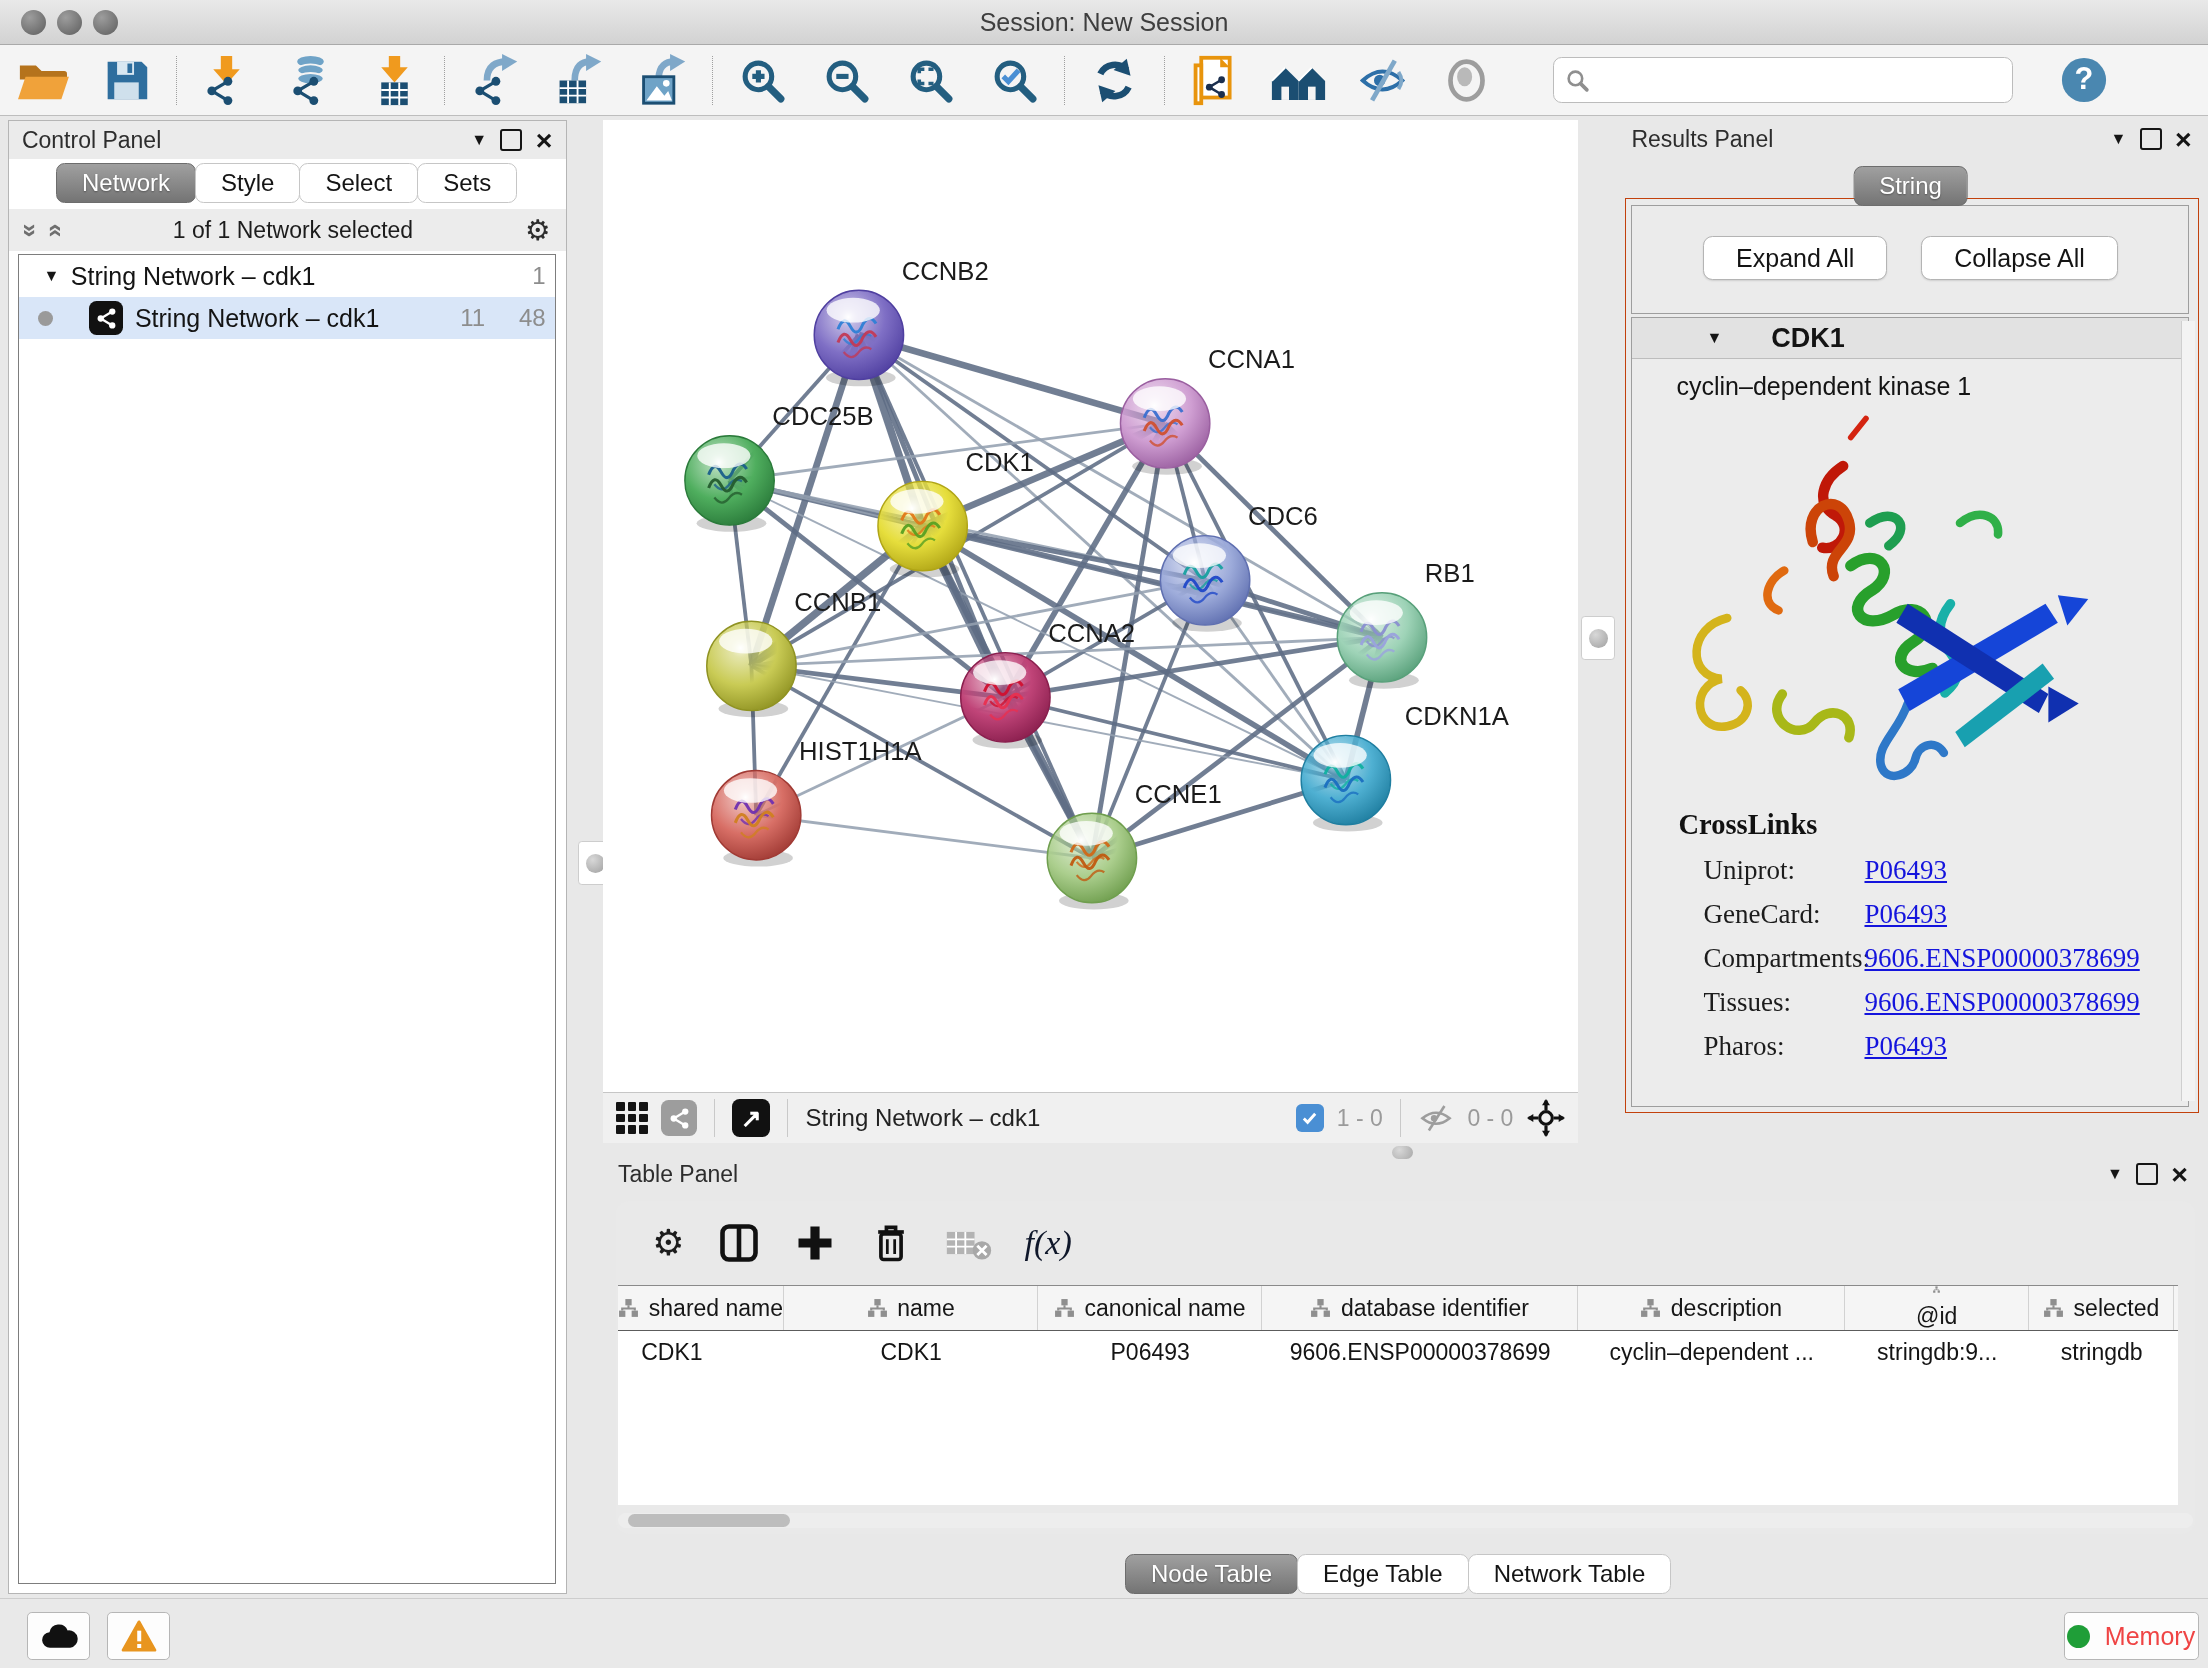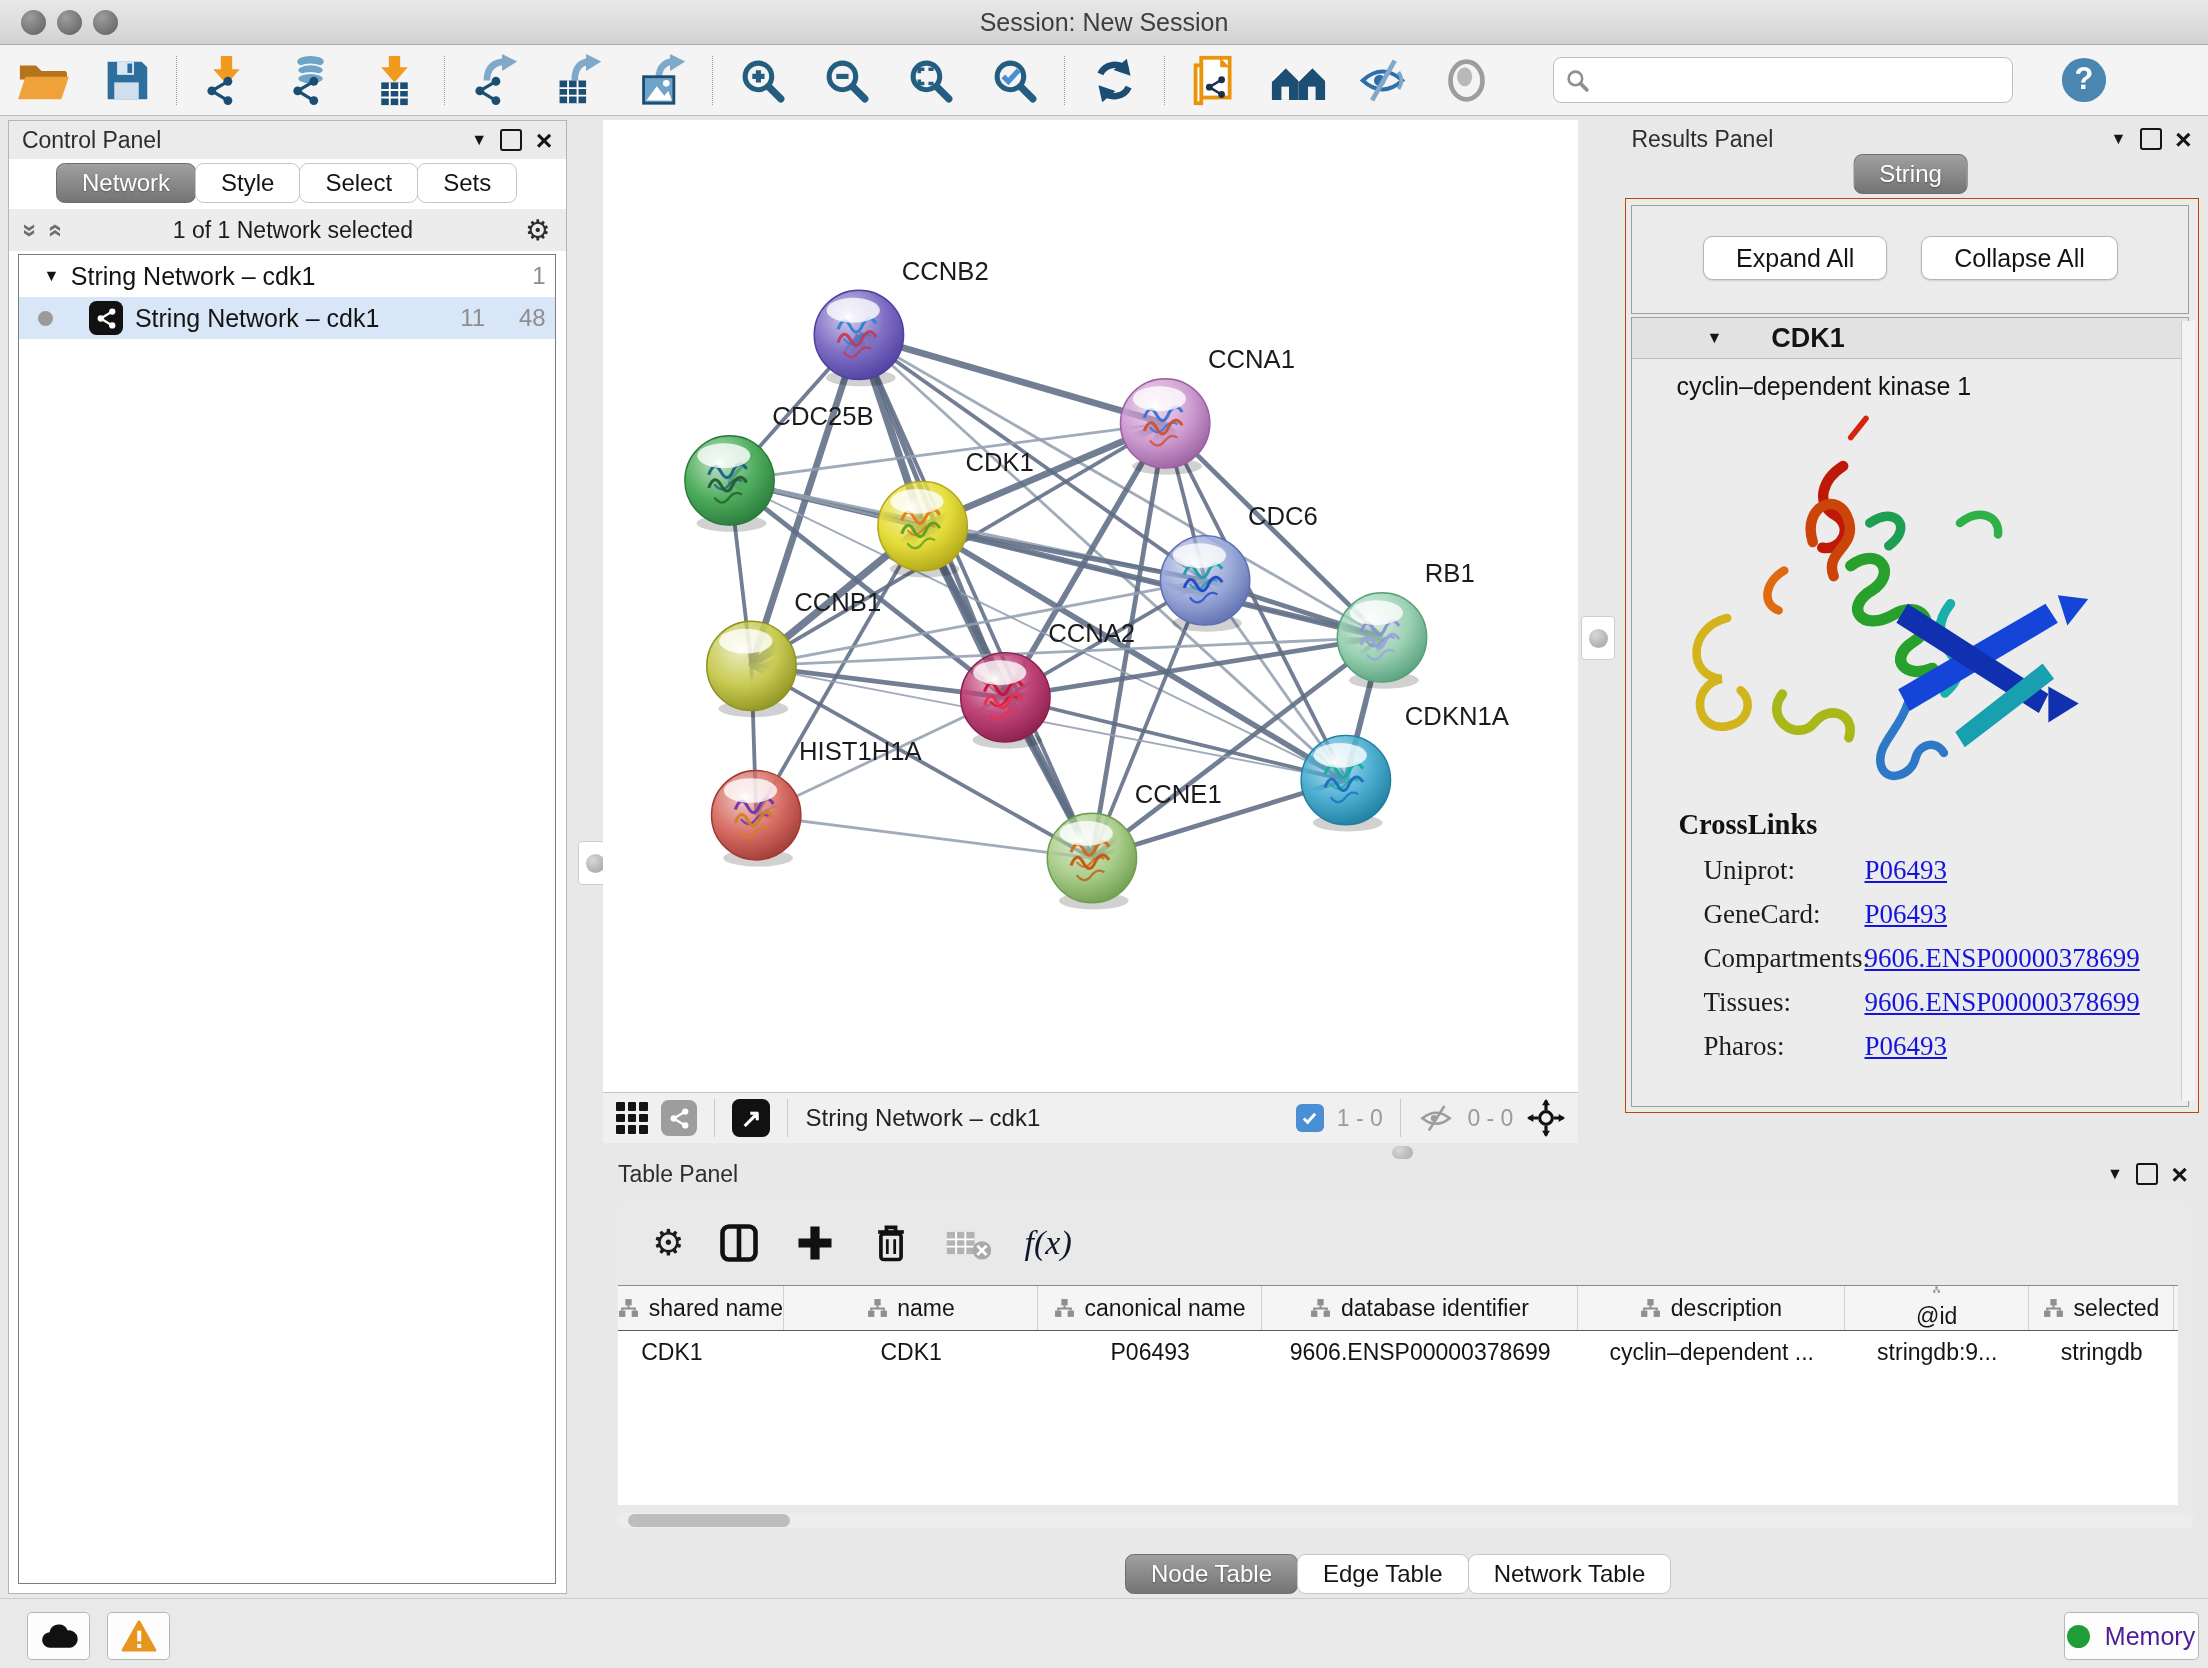--- a/index.html
+++ b/index.html
@@ -52,21 +52,21 @@
   .graybtn{width:36px;height:36px;border-radius:7.6px;background:#9d9d9d;display:flex;align-items:center;justify-content:center;}
   .blackbtn{width:38px;height:38px;border-radius:7.6px;background:#111;color:#fff;display:flex;align-items:center;justify-content:center;font-size:25px;font-weight:700;}
   .checkbox{width:27.6px;height:27.6px;border-radius:5.7px;background:#4a8fd4;display:flex;align-items:center;justify-content:center;}
 
   .splitter{width:32px;height:42px;background:#fff;border:1px solid #cdcdcd;border-radius:3.8px;display:flex;align-items:center;justify-content:center;}
   .splitter i{width:19px;height:19px;border-radius:50%;background:radial-gradient(circle at 35% 30%,#d8d8d8,#9f9f9f);}
 
   
   #results-panel{left:1620px;top:120px;width:583px;height:995px;}
   #rp-header{position:absolute;left:0;top:0;width:100%;height:38px;display:flex;align-items:center;padding:0 11.4px;box-sizing:border-box;gap:13.3px;}
-  #rp-tab{position:absolute;left:50%;top:34px;transform:translateX(-50%);z-index:3;}
+  #rp-tab{position:absolute;left:50%;top:46px;transform:translateX(-50%);z-index:3;}
   #rp-outer{position:absolute;left:4.8px;top:78px;width:572px;height:913px;border:1px solid #c2410c;background:#ebebeb;}
   #rp-expandbox{position:absolute;left:5.7px;top:5.7px;width:556px;height:107px;border:1px solid #9e9e9e;}
   .rp-btn{height:42px;line-height:42px;padding:0 32px;background:#fff;border:1px solid #b4b4b4;border-radius:9.5px;font-size:25px;color:#141414;box-shadow:0 1px 1.9px rgba(0,0,0,.12);}
   #rp-entrybox{position:absolute;left:5.7px;top:118px;width:556px;height:788px;border:1px solid #9e9e9e;background:#ececec;}
   #rp-entry-header{height:40px;background:#e2e2e2;border-bottom:1px solid #bdbdbd;display:flex;align-items:center;gap:49px;padding-left:74px;}
   #rp-entry-name{font-size:27px;font-weight:700;color:#141414;}
   #rp-desc{margin:13.3px 0 0 44px;font-size:25px;color:#141414;}
   #crosslinks{margin:17px 0 0 46px;font-family:"Liberation Serif",serif;}
   #crosslinks h3{margin:0 0 7.6px 0;font-size:28.5px;color:#111;}
   .cl-row{display:flex;height:44px;align-items:center;}
@@ -87,21 +87,21 @@
   .td{font-size:23px;color:#141414;display:flex;align-items:center;justify-content:center;box-sizing:border-box;overflow:hidden;white-space:nowrap;}
   .td:first-child{justify-content:flex-start;padding-left:23px;}
   #tp-white{position:absolute;left:1.9px;top:171px;width:1560px;height:133px;background:#fff;}
   #tp-hscroll{position:absolute;left:1.9px;top:312px;width:1575px;height:15px;background:#ededed;border-radius:7.6px;}
   #tp-hthumb{position:absolute;left:9.5px;top:1px;width:162px;height:13.3px;background:#bdbdbd;border-radius:6.7px;}
   #tp-tabs{position:absolute;left:523px;top:399px;display:flex;}
 
   
   #statusbar{left:0;top:1598px;width:2208px;height:70px;background:#e9e9e9;border-top:1px solid #cdcdcd;}
   .sb-btn{position:absolute;top:13.3px;height:46px;background:#fdfdfd;border:1.9px solid #b6b6b6;border-radius:4.8px;display:flex;align-items:center;justify-content:center;}
-  #memory-btn{right:9.5px;width:133px;gap:15px;font-size:25px;color:#4c1d95;}
+  #memory-btn{right:9.5px;width:133px;gap:15px;font-size:25px;color:#ef4444;}
   #mem-dot{width:23px;height:23px;border-radius:50%;background:#1f9e38;}
 
   svg text{font-family:"Liberation Sans",sans-serif;}
 </style>
 </head>
 <body>
 
 <div id="app">
 
   <svg width="0" height="0" style="position:absolute">

